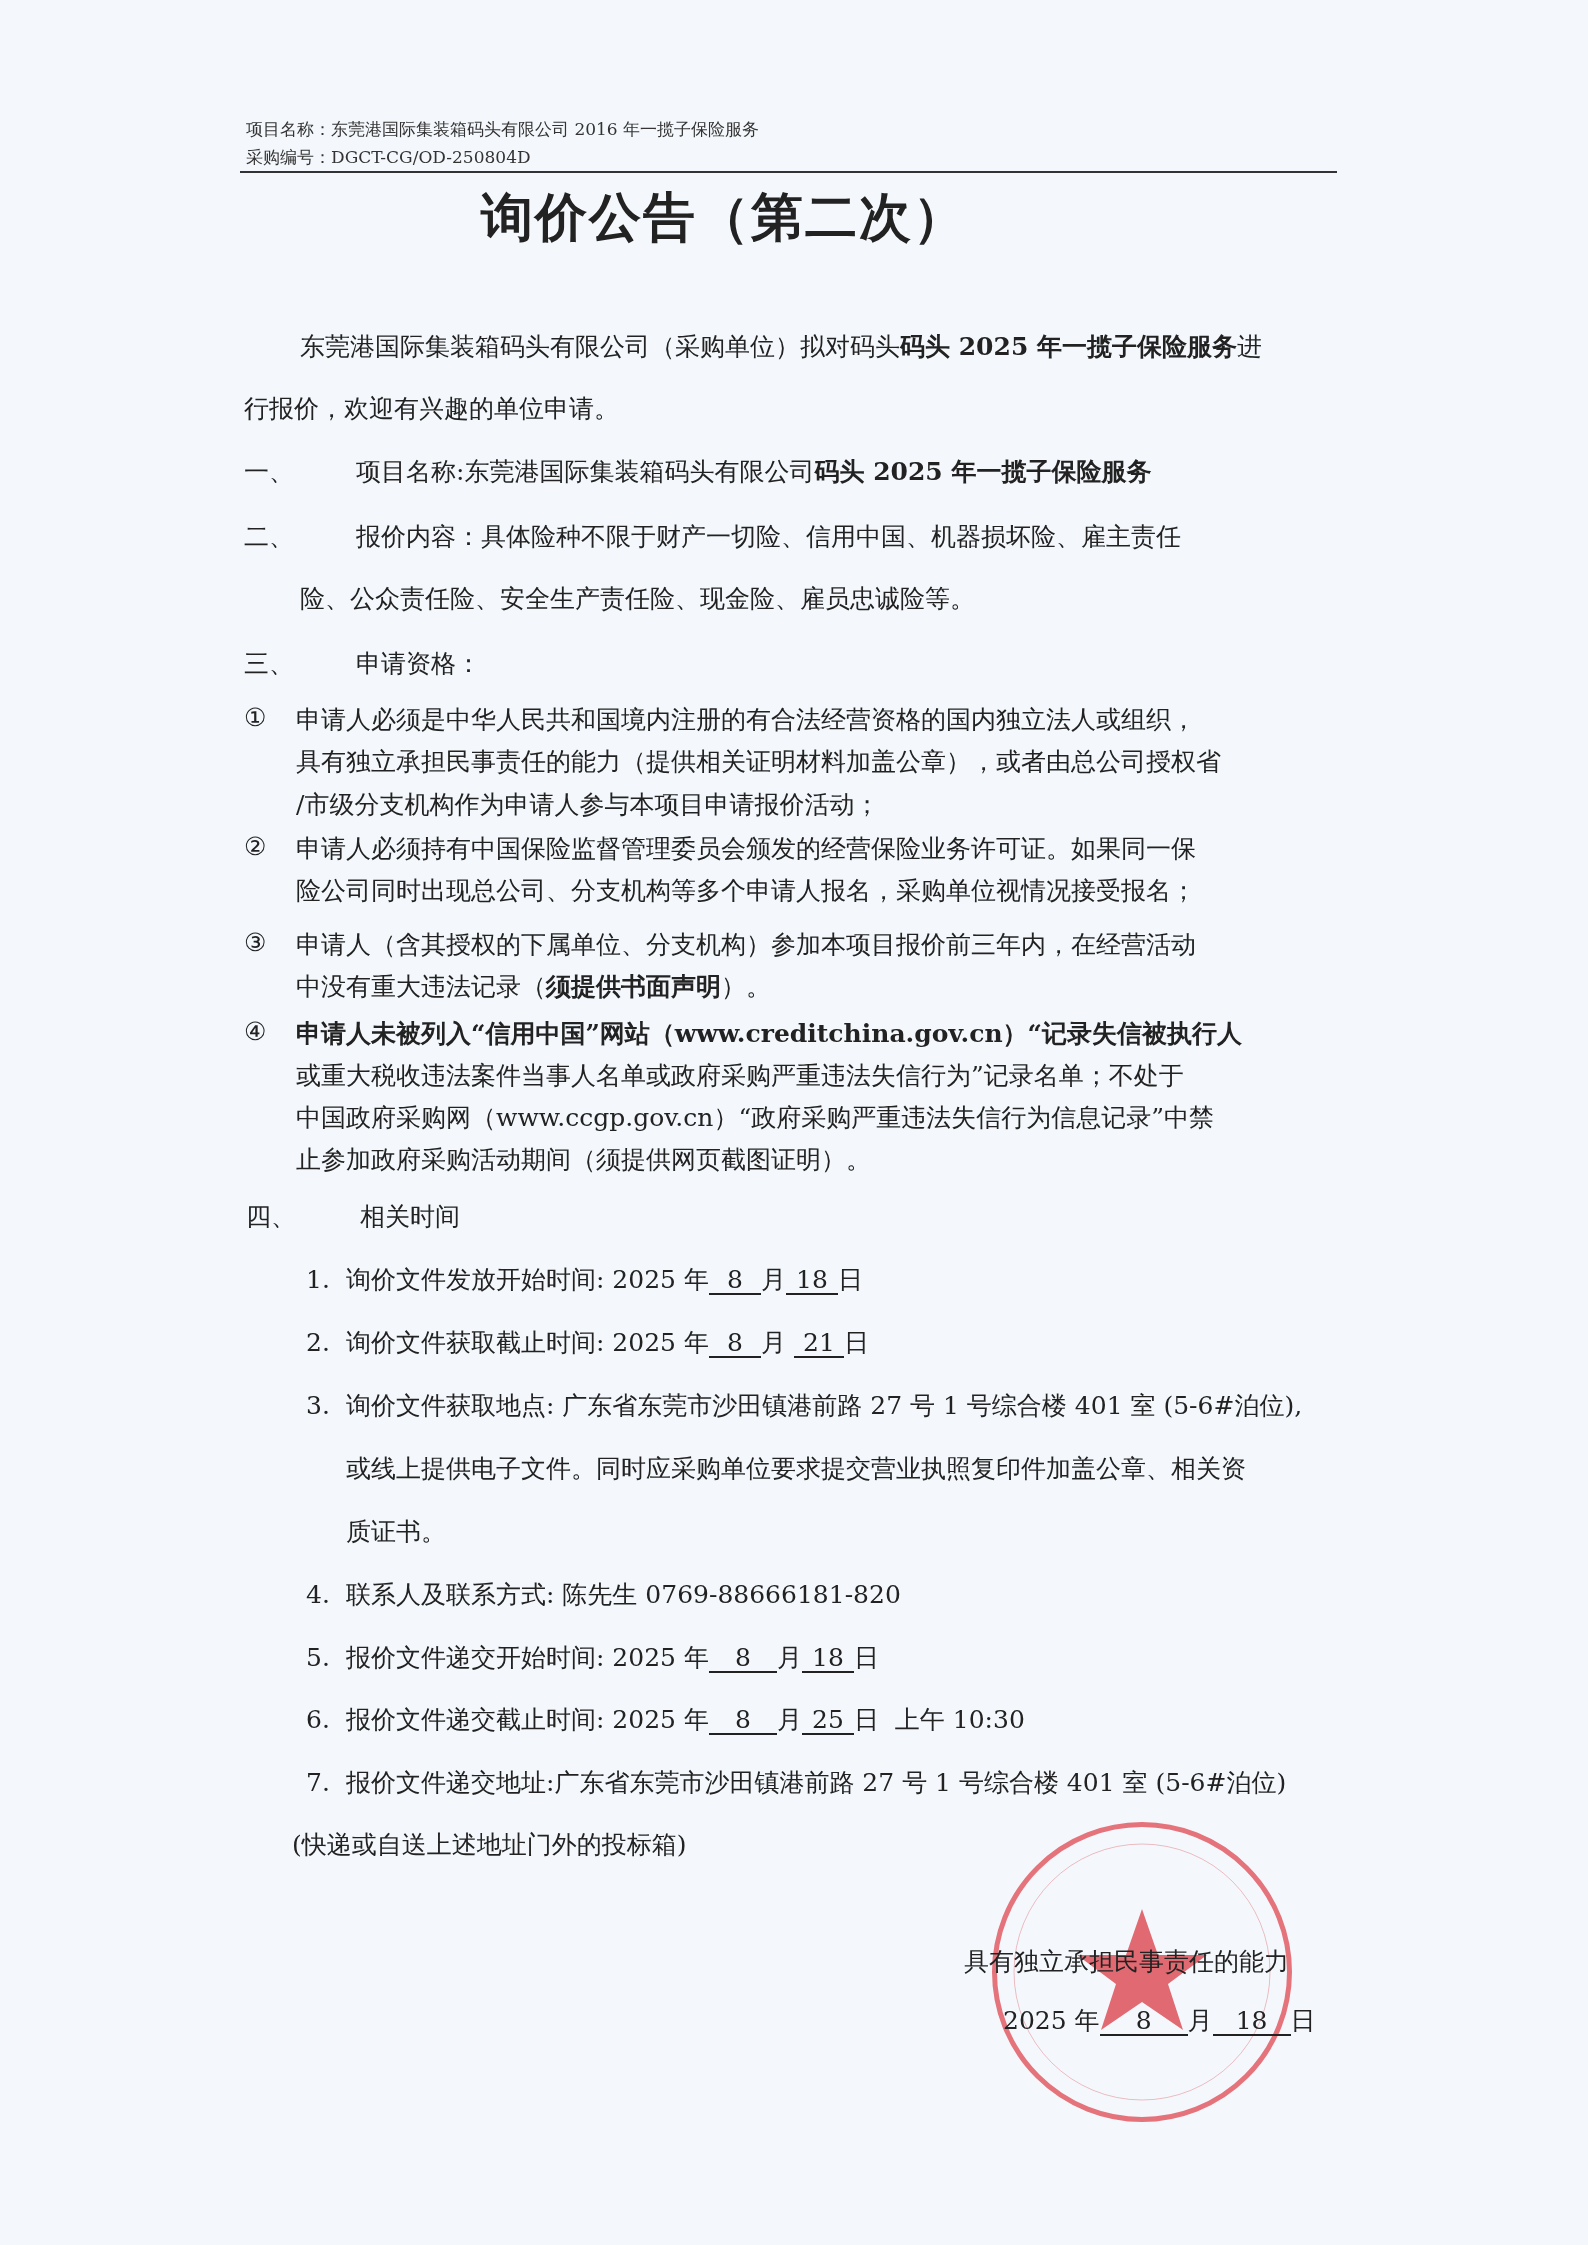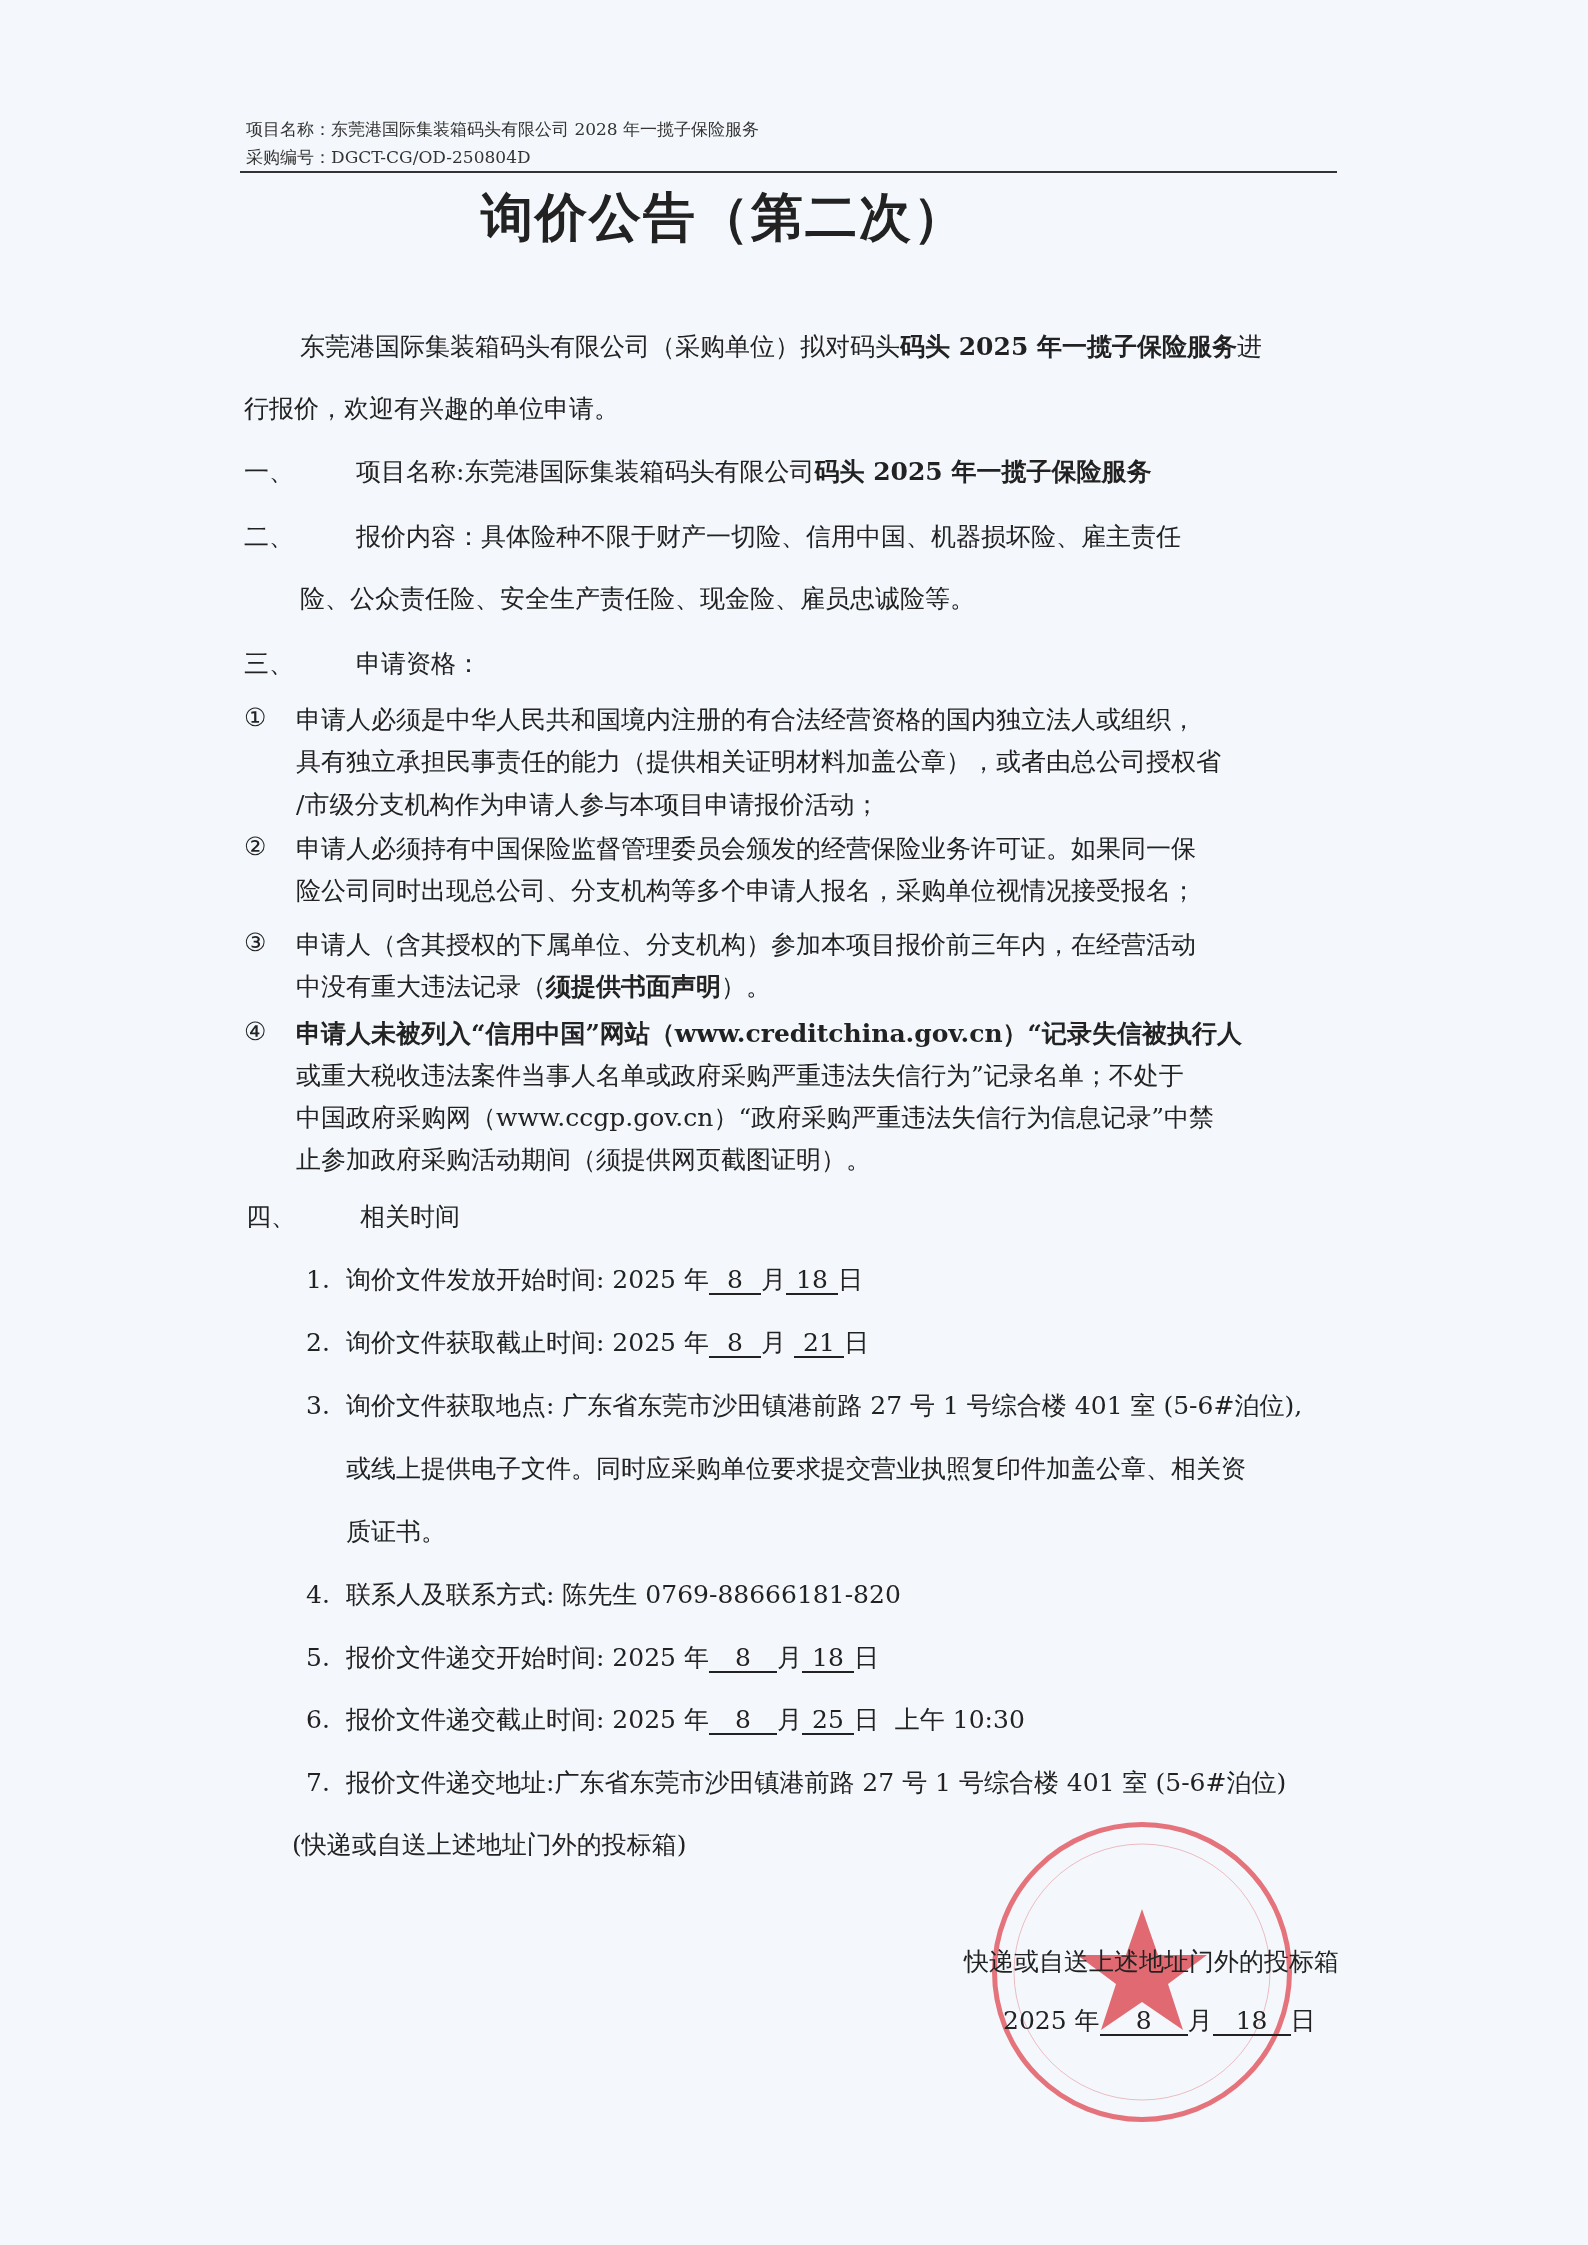--- a/index.html
+++ b/index.html
@@ -21,21 +21,21 @@
     position: absolute; left: 992px; top: 1822px; width: 300px; height: 300px;
     border-radius: 50%; border: 5px solid rgba(220,40,50,0.75);
     box-sizing: border-box; opacity: 0.85;
   }
   .stamp svg { position: absolute; left: 0; top: 0; }
   .sig { font-size: 25px; color: #222; }
 </style>
 </head>
 <body>
 
-<div class="abs hdr" style="top:118px;">项目名称：东莞港国际集装箱码头有限公司 2028 年一揽子保险服务</div>
+<div class="abs hdr" style="top:118px;">项目名称：东莞港国际集装箱码头有限公司 2016 年一揽子保险服务</div>
 <div class="abs hdr" style="top:146px;">采购编号：DGCT-CG/OD-250804D</div>
 <div class="rule"></div>
 
 <div class="abs title">询价公告（第二次）</div>
 
 <div class="abs p" style="left:300px; top:330px;">
   <span>东莞港国际集装箱码头有限公司（采购单位）拟对码头</span><span class="b">码头 2025 年一揽子保险服务</span><span>进</span>
 </div>
 <div class="abs p" style="left:244px; top:392px;">行报价，欢迎有兴趣的单位申请。</div>
 
@@ -106,16 +106,16 @@
 </div>
 <div class="abs p" style="left:292px; top:1828px;">(快递或自送上述地址门外的投标箱)</div>
 
 <div class="stamp">
   <svg width="290" height="290" viewBox="0 0 290 290">
     <polygon points="145,82 161,128 210,128 171,157 186,203 145,175 104,203 119,157 80,128 129,128" fill="rgba(216,40,50,0.8)"></polygon>
     <circle cx="145" cy="145" r="128" fill="none" stroke="rgba(216,40,50,0.35)" stroke-width="1"></circle>
   </svg>
 </div>
 
-<div class="abs sig" style="left:964px; top:1945px;">快递或自送上述地址门外的投标箱</div>
+<div class="abs sig" style="left:964px; top:1945px;">具有独立承担民事责任的能力</div>
 <div class="abs sig" style="left:1003px; top:2004px;">
   <span>2025 年</span><span class="u" style="width:88px;">8</span><span>月</span><span class="u" style="width:78px;">18</span><span>日</span>
 </div>
 
 </body></html>

